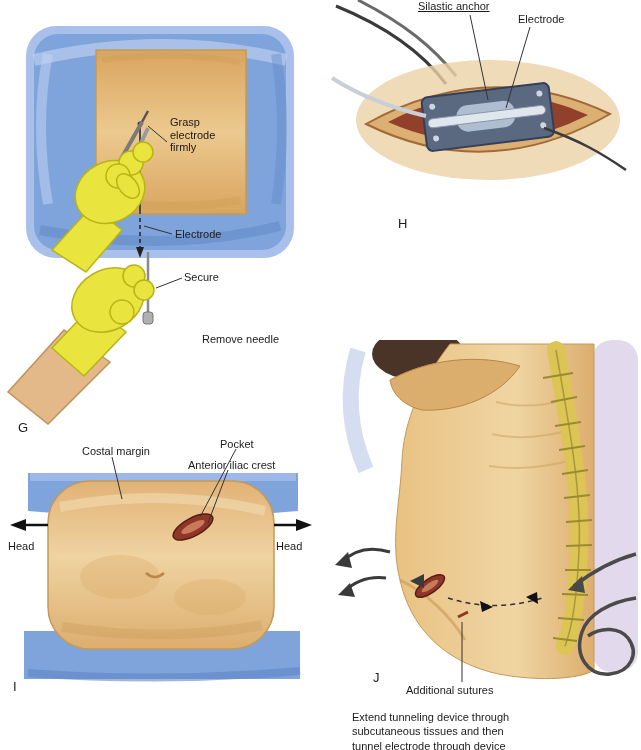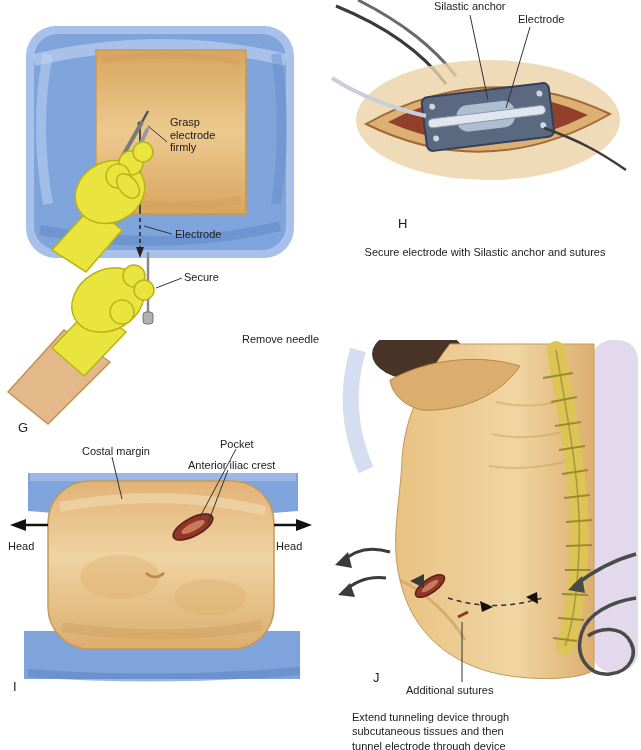--- a/index.html
+++ b/index.html
@@ -84,21 +84,21 @@
         <line x1="167" y1="142" x2="148" y2="126"></line>
         <line x1="172" y1="234" x2="144" y2="226"></line>
         <line x1="182" y1="278" x2="156" y2="288"></line>
       </g>
     </svg>
     <div class="label" style="left:170px;top:116px;">Grasp
 electrode
 firmly</div>
     <div class="label" style="left:175px;top:228px;">Electrode</div>
     <div class="label" style="left:184px;top:271px;">Secure</div>
-    <div class="label" style="left:202px;top:333px;margin-left:40px;">Remove needle</div>
+    <div class="label" style="left:202px;top:333px;">Remove needle</div>
     <div class="panel-letter" style="left:18px;top:420px;">G</div>
   </div>
 
   <div class="panel" style="left:330px;top:0;width:311px;height:280px;">
     <svg width="311" height="270" viewBox="0 0 311 270">
       <g stroke-width="3" fill="none">
         <path d="M6,6 C55,26 92,52 116,84" stroke="#3a3a3a"></path>
         <path d="M28,0 C75,24 104,48 126,76" stroke="#6a6a6a"></path>
       </g>
       <ellipse cx="158" cy="120" rx="132" ry="60" fill="#ecd2a8" opacity="0.8"></ellipse>
@@ -119,24 +119,23 @@
         <rect x="126" y="102" width="60" height="28" rx="12" fill="#aebdd0" stroke="#5a6a85" stroke-width="1.5"></rect>
         <rect x="98" y="112" width="118" height="9" rx="4.5" fill="#dfe6ee" stroke="#8a97a8"></rect>
       </g>
       <path d="M96,116 C62,108 30,96 2,78" stroke="#c9cfd8" stroke-width="4" fill="none"></path>
       <path d="M214,128 C248,140 270,152 296,170" stroke="#3a3a3a" stroke-width="2.5" fill="none"></path>
       <g stroke="#333" stroke-width="1">
         <line x1="140" y1="15" x2="158" y2="100"></line>
         <line x1="200" y1="27" x2="176" y2="108"></line>
       </g>
     </svg>
-    <div class="label" style="left:104px;top:0;">Silastic anchor</div>
+    <div class="label" style="left:88px;top:0;text-decoration:underline;">Silastic anchor</div>
     <div class="label" style="left:188px;top:13px;">Electrode</div>
     <div class="panel-letter" style="left:68px;top:216px;">H</div>
-    <div class="caption center" style="left:5px;top:245px;width:300px;">Secure electrode with Silastic anchor and sutures</div>
   </div>
 
   <div class="panel" style="left:0;top:437px;width:330px;height:313px;">
     <svg width="330" height="313" viewBox="0 0 330 313">
       <defs>
         <linearGradient id="skinI" x1="0" y1="0" x2="0" y2="1">
           <stop offset="0" stop-color="#e2b276"></stop>
           <stop offset="0.45" stop-color="#efd3a2"></stop>
           <stop offset="1" stop-color="#dcae6e"></stop>
         </linearGradient>

